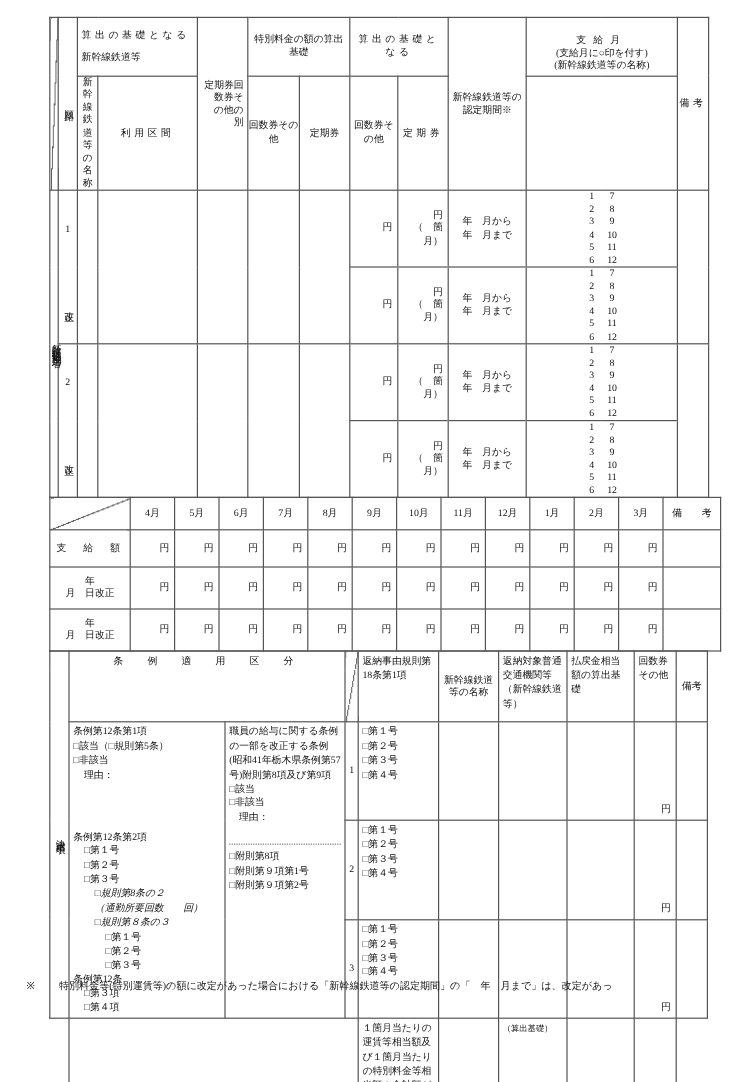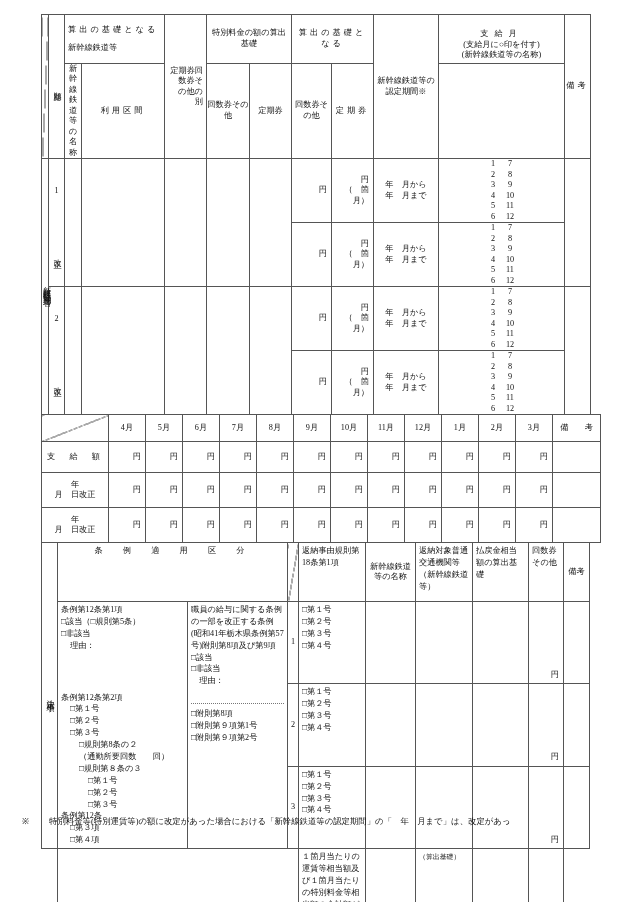--- a/index.html
+++ b/index.html
@@ -21,21 +21,21 @@
   .dashb{border-bottom:1px dotted #777;}
   .dasht{border-top:1px dotted #777;}
   .nb-b{border-bottom:none;}
   .nb-t{border-top:none;}
   .thick-t{border-top:1.6px solid #555;}
   .pad2{padding:2px 3px;}
   .cell-ml{text-align:left;padding:2px 3px;line-height:1.45;}
   .xs{font-size:6.9px;}
   .months span{display:inline-block;width:15px;text-align:center;}
   .ind1{padding-left:9px;}
-  .ind2{padding-left:18px;}
+  .ind2{padding-left:18px;font-style:italic;}
   .ind3{padding-left:27px;}
   .note{position:absolute;left:22px;top:815px;width:590px;font-size:8.4px;line-height:1.6;text-align:left;}
   .note .l2{padding-left:16px;}
   .blk{display:block;}
   .ta-l{text-align:right;}
   .h28{height:28px;}
 </style>
 </head>
 <body>
 

